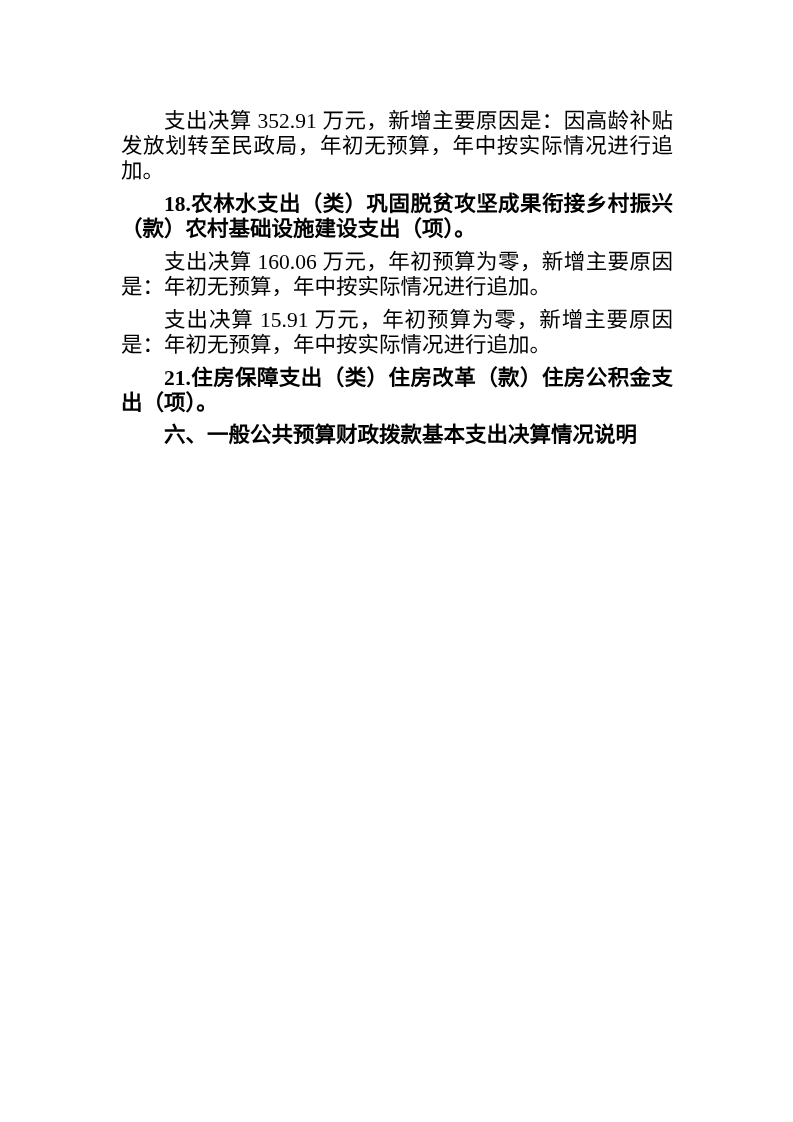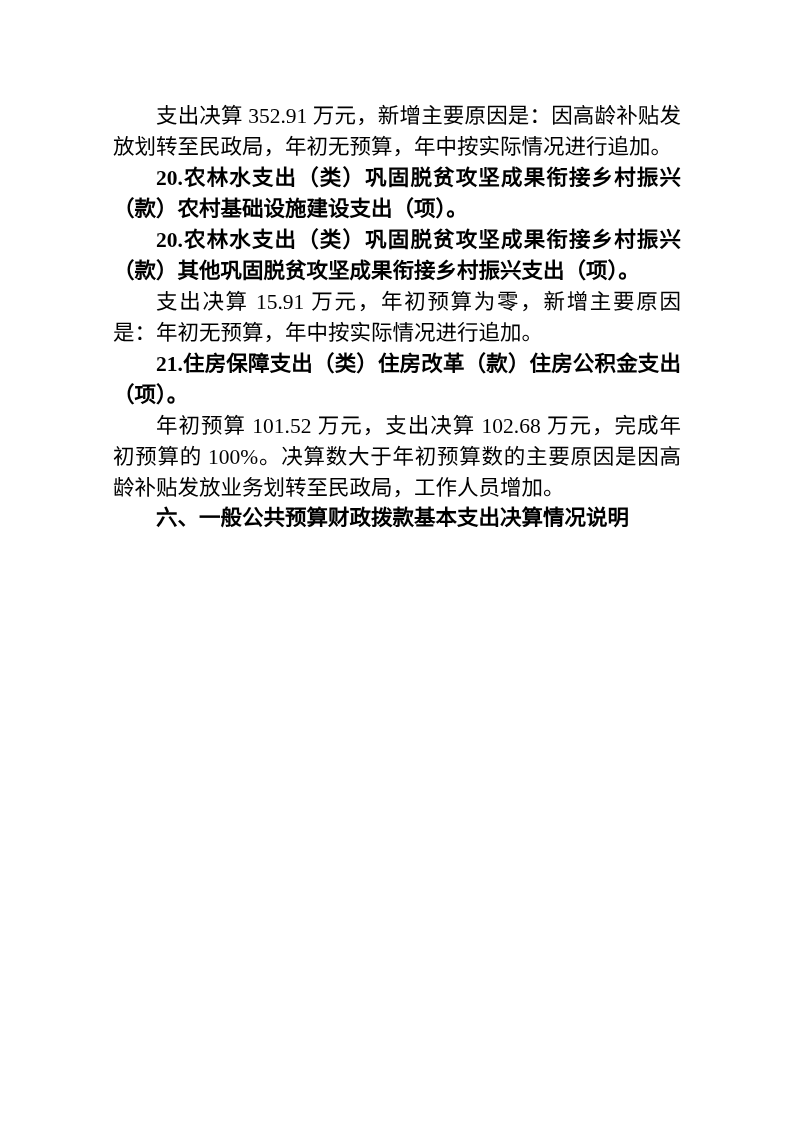--- a/index.html
+++ b/index.html
@@ -16,24 +16,24 @@
     color: #000000;
     font-family: "Liberation Serif", "DejaVu Serif", serif;
   }
   .content {
     position: absolute;
     left: 113px;
     top: 101px;
     width: 568px;
   }
   p.para {
-    margin: 0;
+    margin: 8px;
     padding: 0;
     font-size: 21.5px;
-    line-height: 31px;
+    line-height: 25px;
     text-align: justify;
     text-indent: 2em;
     word-break: break-all;
   }
   p.item-heading {
     font-weight: bold;
   }
   p.section-heading {
     font-family: Liberation Mono, monospace;
     font-weight: bold;
@@ -44,20 +44,19 @@
   .bold-run {
     font-weight: bold;
   }
 </style>
 </head>
 <body>
 
 <div class="page">
   <div class="content">
       <p class="para body"><span class="text-run">支出决算 352.91 万元，新增主要原因是：因高龄补贴发放划转至民政局，年初无预算，年中按实际情况进行追加。</span></p>
-      <p class="para item-heading"><span class="bold-run">20.农林水支出（类）巩固脱贫攻坚成果衔接乡村振兴（款）农村基础设施建设支出（项）。</span></p>
-      <p class="para item-heading"><span class="bold-run">20.农林水支出（类）巩固脱贫攻坚成果衔接乡村振兴（款）其他巩固脱贫攻坚成果衔接乡村振兴支出（项）。</span></p>
+      <p class="para item-heading"><span class="bold-run">18.农林水支出（类）巩固脱贫攻坚成果衔接乡村振兴（款）农村基础设施建设支出（项）。</span></p>
+      <p class="para body"><span class="text-run">支出决算 160.06 万元，年初预算为零，新增主要原因是：年初无预算，年中按实际情况进行追加。</span></p>
       <p class="para body"><span class="text-run">支出决算 15.91 万元，年初预算为零，新增主要原因是：年初无预算，年中按实际情况进行追加。</span></p>
       <p class="para item-heading"><span class="bold-run">21.住房保障支出（类）住房改革（款）住房公积金支出（项）。</span></p>
-      <p class="para body"><span class="text-run">年初预算 101.52 万元，支出决算 102.68 万元，完成年初预算的 100%。决算数大于年初预算数的主要原因是因高龄补贴发放业务划转至民政局，工作人员增加。</span></p>
       <p class="para section-heading"><span class="bold-run">六、一般公共预算财政拨款基本支出决算情况说明</span></p>
     </div>
 </div>
 
 </body></html>

